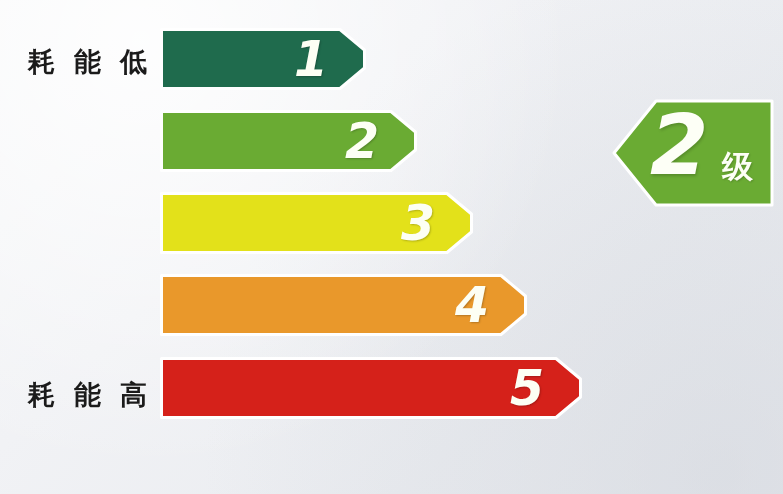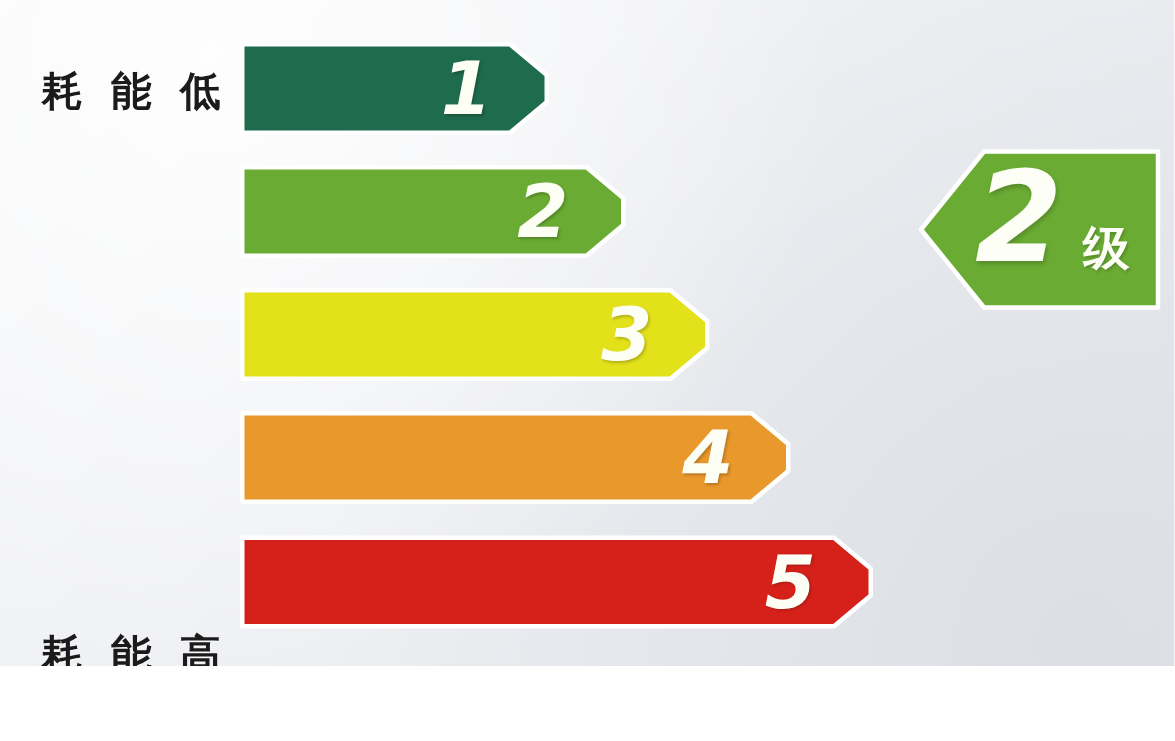--- a/index.html
+++ b/index.html
@@ -8,21 +8,21 @@
     padding: 0;
     background: #ffffff;
   }
   body {
     font-family: "DejaVu Sans", "Liberation Sans", sans-serif;
   }
 
   #stage {
     position: relative;
     width: 783px;
-    height: 444px;
+    height: 494px;
     overflow: hidden;
     background: linear-gradient(135deg, #f7f8f9 0%, #f1f2f5 35%, #eaecf0 70%, #e7e9ee 100%);
   }
 
   
   #sheen {
     position: absolute;
     inset: 0;
     background:
       radial-gradient(circle at 18% 8%, rgba(255,255,255,0.85) 0%, rgba(255,255,255,0) 55%),
@@ -108,21 +108,21 @@
 </head>
 <body>
 
 <div id="stage">
 
   <div id="sheen"></div>
 
   <div class="row-label spaced" style="top:48px;">耗能低</div>
 
 
-  <div class="row-label spaced" style="top:423px;">耗能高</div>
+  <div class="row-label spaced" style="top:381px;">耗能高</div>
 
   <div id="bars">
       <div class="bar" style="top: 28px; width: 206px;">
         <svg width="206" height="62" viewBox="0 0 206 62">
           <polygon points="1.5,1.5 180,1.5 204.5,22 204.5,40 180,60.5 1.5,60.5" fill="#1f6b4d" stroke="#ffffff" stroke-width="3" stroke-linejoin="round"></polygon>
         </svg>
         <div class="bar-num" style="right: 38px;">1</div>
       </div>
       <div class="bar" style="top: 110px; width: 257px;">
         <svg width="257" height="62" viewBox="0 0 257 62">

